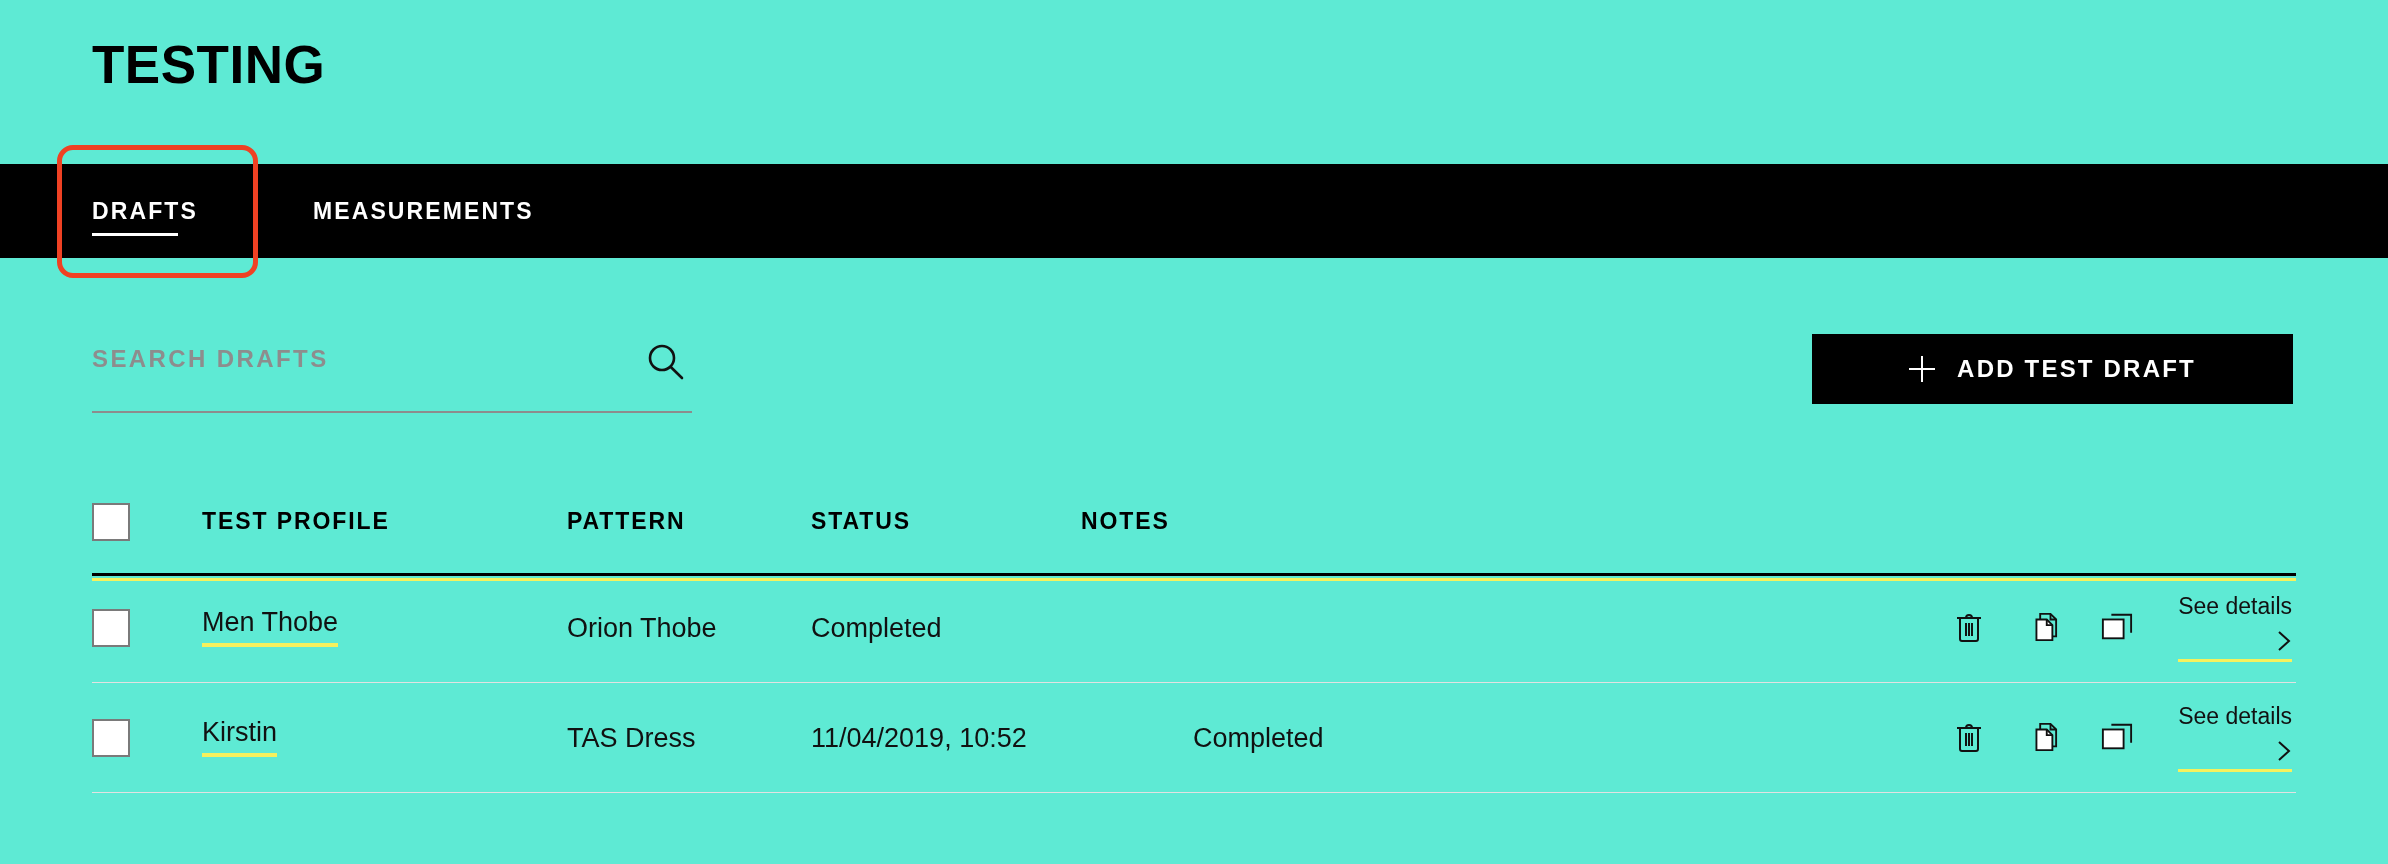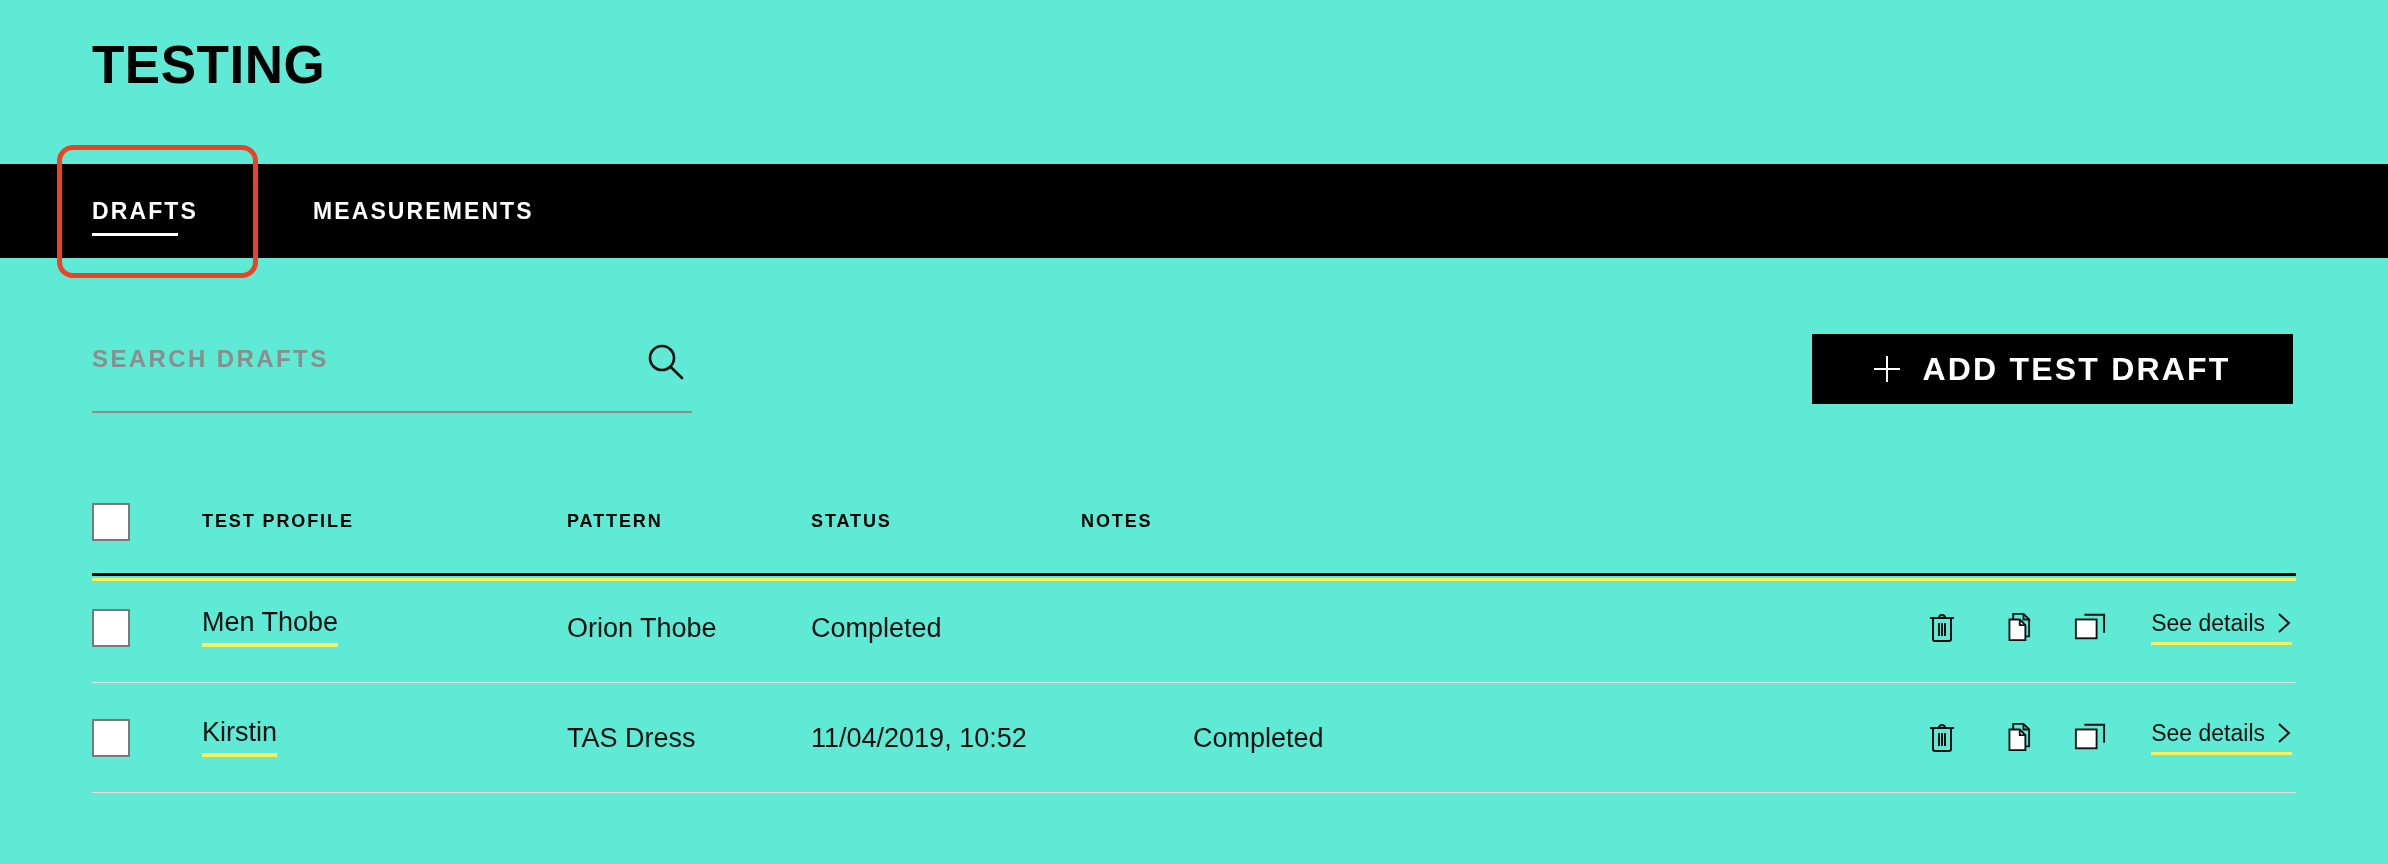--- a/index.html
+++ b/index.html
@@ -108,21 +108,21 @@
     cursor: pointer;
     font-family: "Liberation Sans", sans-serif;
   }
   .plus-icon { width: 26px; height: 26px; position: relative; flex: 0 0 auto; }
   .plus-icon::before, .plus-icon::after {
     content: ""; position: absolute; background: #fff;
   }
   .plus-icon::before { left: 0; top: 12px; width: 26px; height: 2px; }
   .plus-icon::after  { top: 0; left: 12px; height: 26px; width: 2px; }
   .add-btn-label {
-    font-size: 32px; font-weight: 700; letter-spacing: 2.2px; line-height: 1;
+    font-size: 24px; font-weight: 700; letter-spacing: 2.2px; line-height: 1;
   }
 
   
   .table { position: absolute; left: 92px; top: 470px; width: 2204px; }
 
   .row {
     position: relative;
     display: flex;
     align-items: center;
     height: 110px;
@@ -131,21 +131,21 @@
 
   .col-check   { width: 110px; flex: 0 0 110px; display:flex; align-items:center; }
   .col-profile { width: 328px; flex: 0 0 328px; }
   .col-pattern { width: 244px; flex: 0 0 244px; margin-left: 37px; }
   .col-date    { width: 382px; flex: 0 0 382px; }
   .col-status  { width: 270px; flex: 0 0 270px; }
   .col-notes   { width: 290px; flex: 0 0 290px; }
   .col-actions { flex: 1 1 auto; display: flex; align-items: center; justify-content: flex-end; gap: 0px; }
 
   .th {
-    font-size: 18px;
+    font-size: 23px;
     font-weight: 700;
     letter-spacing: 1.9px;
     color: #000;
     display: flex;
     align-items: center;
     gap: 10px;
   }
   .sort-caret { display: inline-block; width: 20px; height: 12px; }
 
   .checkbox {
@@ -183,31 +183,32 @@
     width: 2204px; height: 1px; background: #e2e2e2;
   }
 
   .icon-btn {
     width: 74px; height: 56px;
     display: flex; align-items: center; justify-content: center;
     background: none; border: none; cursor: pointer; padding: 0;
   }
   .see-details {
     display: inline-flex;
-    align-items: flex-start;
+    align-items: flex-end;
     gap: 12px;
     margin-left: 24px;
     margin-right: 4px;
     font-size: 23px;
     color: #111;
     text-decoration: none;
     border-bottom: 3px solid #f6f15d;
     padding-bottom: 7px;
     cursor: pointer;
     line-height: 1;
+    flex-direction: column;
   }
   .chev { width: 15px; height: 22px; flex: 0 0 auto; }
 </style>
 </head>
 <body>
 
 <div class="page">
 
   <h1 class="page-title">TESTING</h1>
 

